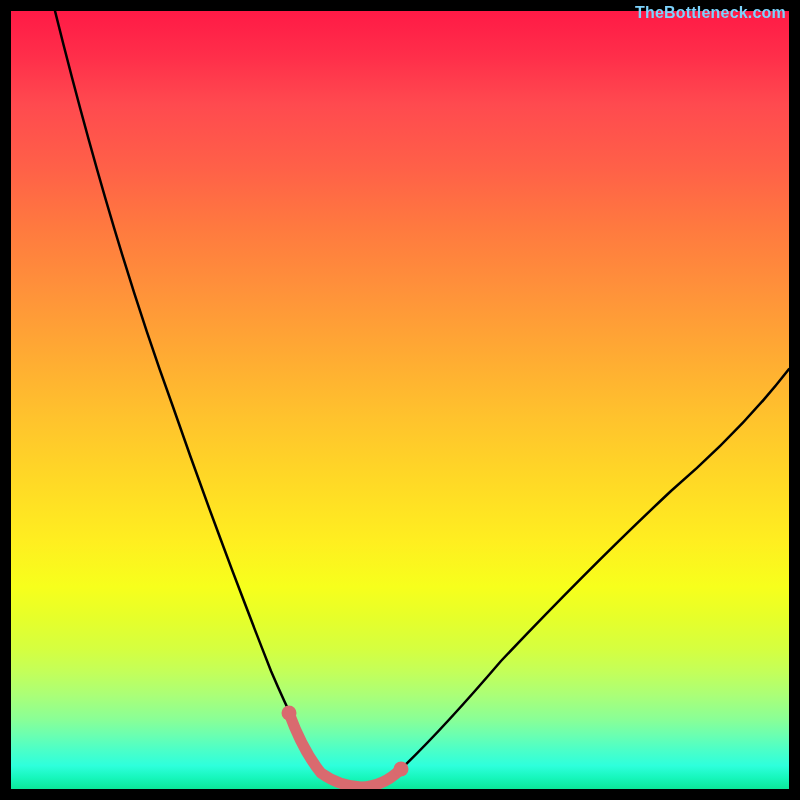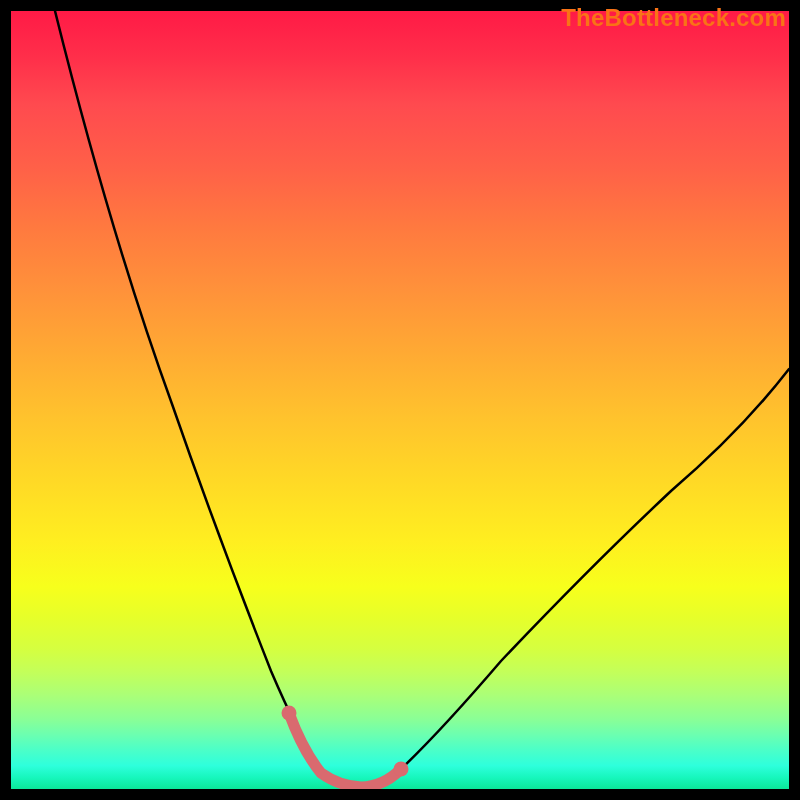--- a/index.html
+++ b/index.html
@@ -57,23 +57,23 @@
     inset: 0;
     width: 778px;
     height: 778px;
     display: block;
   }
   .watermark {
     position: absolute;
     top: 4px;
     right: 14px;
     font-family: Arial, Helvetica, sans-serif;
-    font-size: 24px;
+    font-size: 16px;
     font-weight: 600;
-    color: #f97316;
+    color: #7dd3fc;
     letter-spacing: 0.2px;
     user-select: none;
     margin-left: 32px;
   }
 </style>
 </head>
 <body>
 
 <div class="stage">
 

